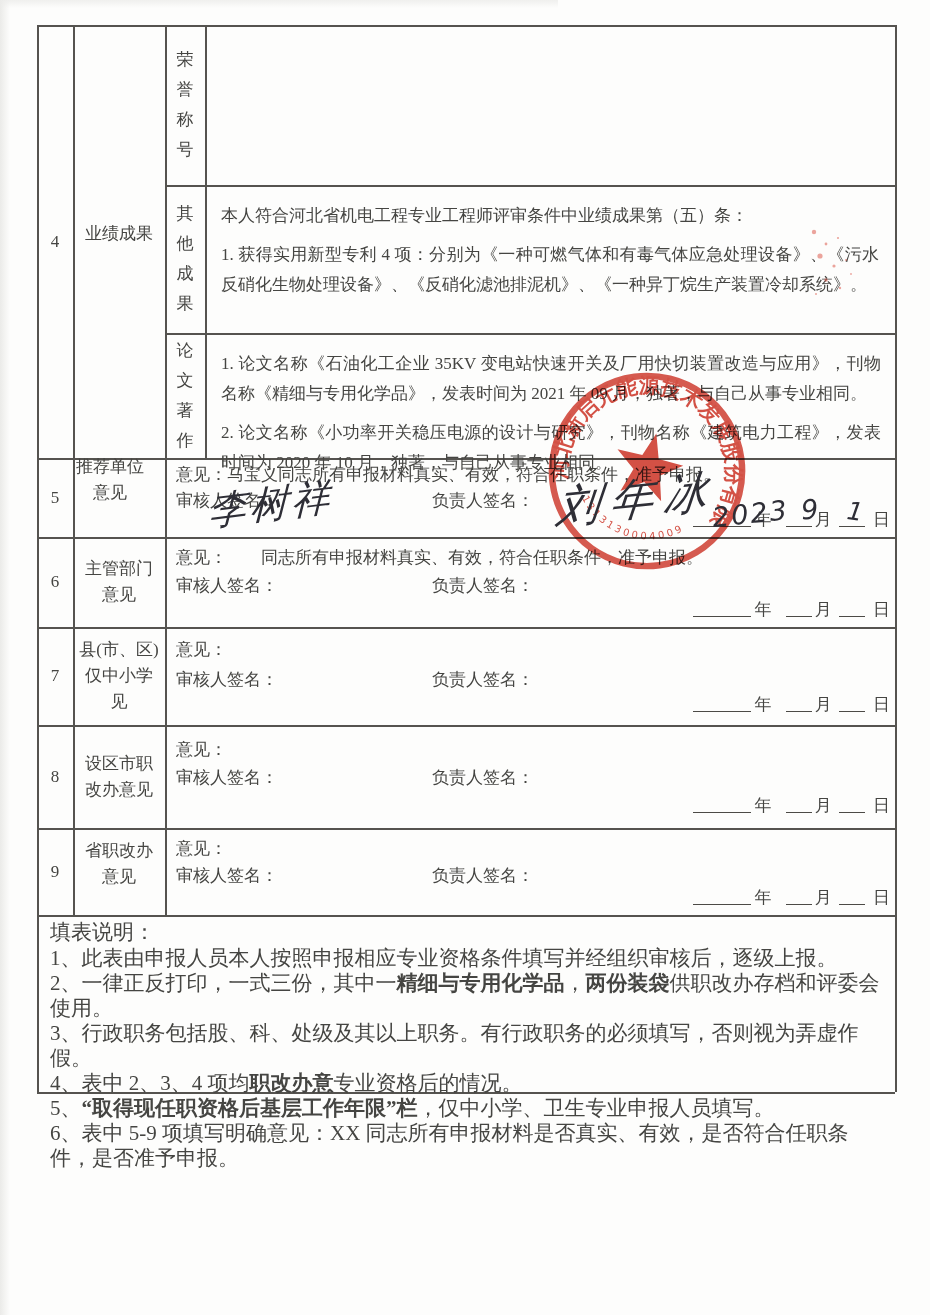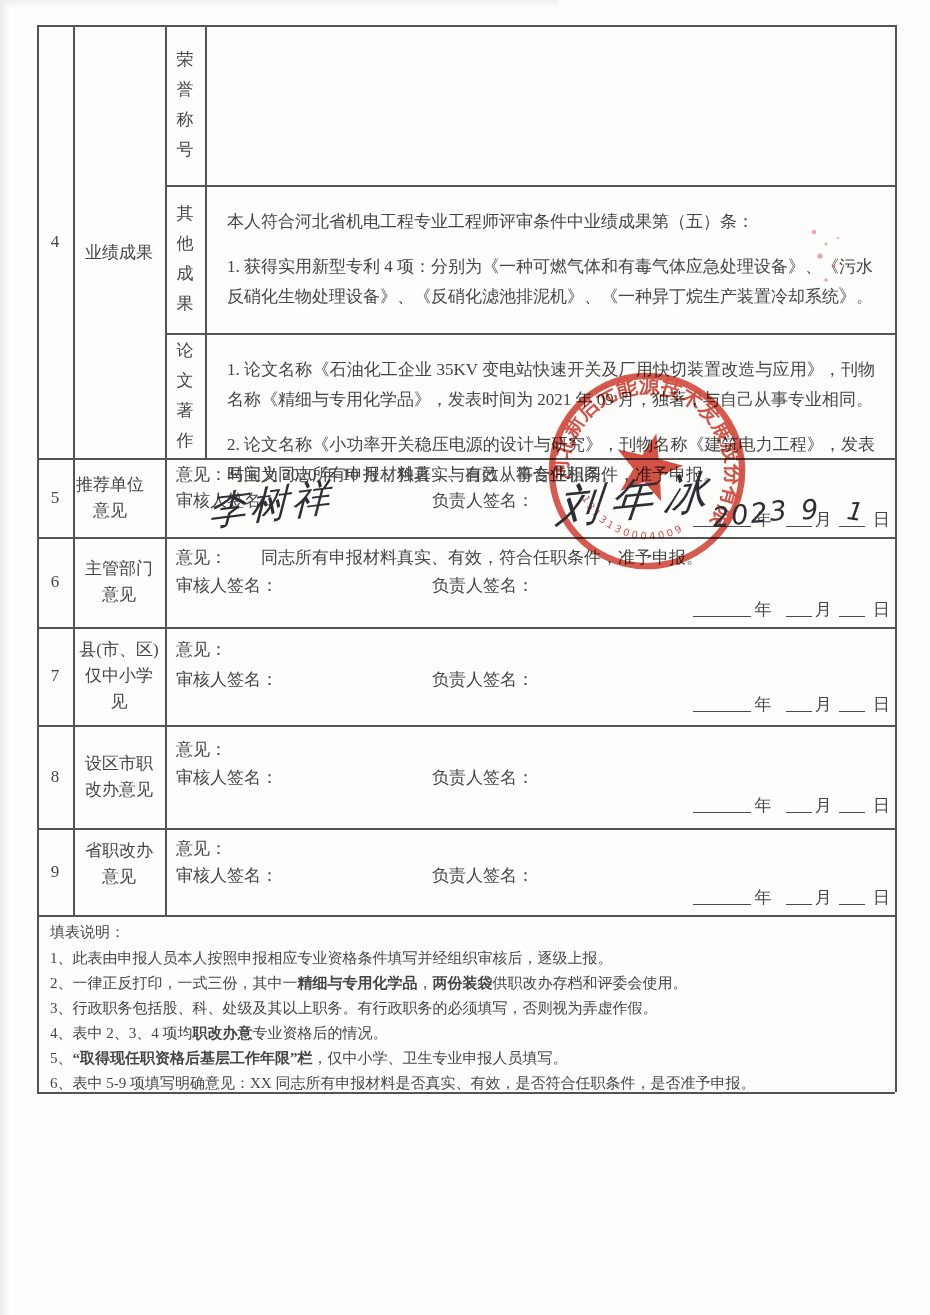--- a/index.html
+++ b/index.html
@@ -14,39 +14,39 @@
   .top-shade{position:absolute;left:0;top:0;width:60%;height:8px;
     background:linear-gradient(to bottom,#ececea,rgba(255,255,255,0));opacity:.8;}
   .gl{position:absolute;background:#55534f;}
   .gl.h{height:1.6px;}
   .gl.v{width:1.6px;}
   .cellc{position:absolute;display:flex;align-items:center;justify-content:center;
     text-align:center;white-space:pre-line;font-size:17px;line-height:26px;color:#454542;}
   .vlabel{line-height:30px;}
   .body-text{position:absolute;font-size:17px;line-height:30px;color:#454542;
     text-align:justify;}
-  .para{margin:15px;}
+  .para{margin:9px;}
   .optline{position:absolute;font-size:17px;line-height:24px;color:#454542;white-space:pre;}
   .dateline{position:absolute;right:40px;font-size:17px;color:#454542;white-space:nowrap;}
   .blank{display:inline-block;border-bottom:1.5px solid #4c4a46;height:16px;
     vertical-align:-2px;}
   .blank.by{width:58px;margin-right:4px;}
   .blank.bm{width:26px;margin:0 3px 0 10px;}
   .blank.bd{width:26px;margin:0 8px 0 3px;}
   .hw{position:absolute;font-family:"DejaVu Sans","Liberation Sans",sans-serif;
     font-style:italic;color:#2e2e36;z-index:6;}
   .sig1{left:208px;top:479px;font-size:38px;transform:rotate(-7deg) skewX(-8deg);letter-spacing:4px;}
   .sig2{left:556px;top:470px;font-size:44px;transform:rotate(-6deg) skewX(-12deg);letter-spacing:10px;}
   .hwy{left:712px;top:498px;font-size:27px;transform:rotate(-6deg);letter-spacing:2px;}
   .hwm{left:801px;top:494px;font-size:27px;transform:rotate(-4deg);}
   .hwd{left:847px;top:497px;font-size:25px;transform:rotate(8deg);}
   .stamp{position:absolute;left:538px;top:362px;width:218px;height:218px;z-index:5;
     mix-blend-mode:multiply;opacity:.88;transform:rotate(14deg);}
   .speckles{position:absolute;left:796px;top:222px;width:80px;height:90px;z-index:4;opacity:.55;}
-  .notes{position:absolute;left:50px;top:920px;width:836px;font-size:15px;
+  .notes{position:absolute;left:50px;top:920px;width:836px;font-size:21px;
     line-height:25px;color:#454542;}
   .notes .nt{margin-bottom:1px;}
   .note-item{white-space:nowrap;}
   .note-item span{white-space:normal;}
   b,.b{font-weight:bold;}
 </style>
 </head>
 <body>
 
 <div class="page">
@@ -63,21 +63,21 @@
   <div class="gl h" style="left:37px;top:828px;width:858px"></div>
   <div class="gl h" style="left:37px;top:915px;width:858px"></div>
   <div class="gl h" style="left:37px;top:1092px;width:858px"></div>
   <div class="gl v" style="left:37px;top:25px;height:1067px"></div>
   <div class="gl v" style="left:73px;top:25px;height:890px"></div>
   <div class="gl v" style="left:165px;top:25px;height:890px"></div>
   <div class="gl v" style="left:205px;top:25px;height:433px"></div>
   <div class="gl v" style="left:895px;top:25px;height:1067px"></div>
 
   <div class="cellc" style="left:37px;top:25px;width:36px;height:433px">4</div>
-  <div class="cellc" style="left:73px;top:36px;width:92px;height:433px">业绩成果</div>
+  <div class="cellc" style="left:73px;top:17px;width:92px;height:433px">业绩成果</div>
 
   <div class="cellc vlabel" style="left:165px;top:25px;width:40px;height:160px">荣
 誉
 称
 号</div>
   <div class="cellc vlabel" style="left:165px;top:185px;width:40px;height:148px">其
 他
 成
 果</div>
   <div class="cellc vlabel" style="left:165px;top:333px;width:40px;height:125px">论
@@ -89,21 +89,21 @@
     <div class="para">本人符合河北省机电工程专业工程师评审条件中业绩成果第（五）条：</div>
     <div class="para">1. 获得实用新型专利 4 项：分别为《一种可燃气体和有毒气体应急处理设备》、《污水反硝化生物处理设备》、《反硝化滤池排泥机》、《一种异丁烷生产装置冷却系统》。</div>
   </div>
 
   <div class="body-text" style="left:212px;top:340px;width:678px">
     <div class="para">1. 论文名称《石油化工企业 35KV 变电站快速开关及厂用快切装置改造与应用》，刊物名称《精细与专用化学品》，发表时间为 2021 年 09 月，独著，与自己从事专业相同。</div>
     <div class="para">2. 论文名称《小功率开关稳压电源的设计与研究》，刊物名称《建筑电力工程》，发表时间为 2020 年 10 月，独著，与自己从事专业相同。</div>
   </div>
 
   <div class="cellc" style="left:37px;top:458px;width:36px;height:79px">5</div>
-  <div class="cellc" style="left:73px;top:458px;width:74px;height:79px">推荐单位
+  <div class="cellc" style="left:73px;top:440px;width:74px;height:79px">推荐单位
 意见</div>
   <div class="optline" style="left:176px;top:463px">意见：马宝义同志所有申报材料真实、有效，符合任职条件，准予申报。</div>
   <div class="optline" style="left:176px;top:489px">审核人签名：</div>
   <div class="optline" style="left:432px;top:489px">负责人签名：</div>
   <div class="dateline" style="top:508px">
     <span class="blank by"></span><span>年</span>
     <span class="blank bm"></span><span>月</span>
     <span class="blank bd"></span><span>日</span>
   </div>
   <div class="hw sig1">李树祥</div>

